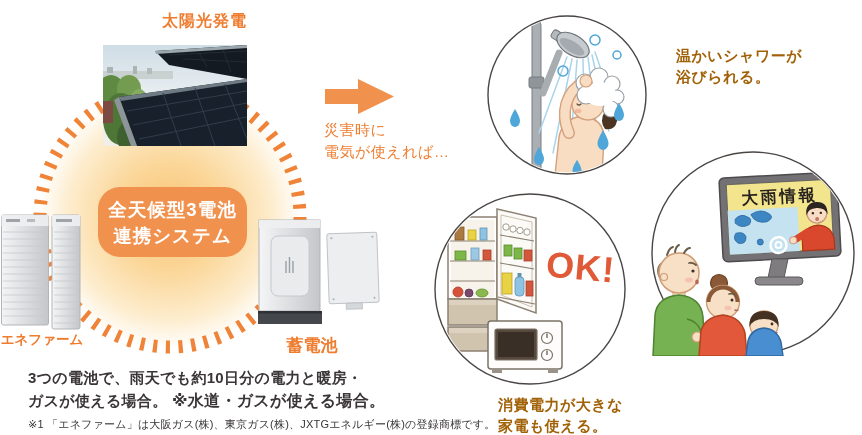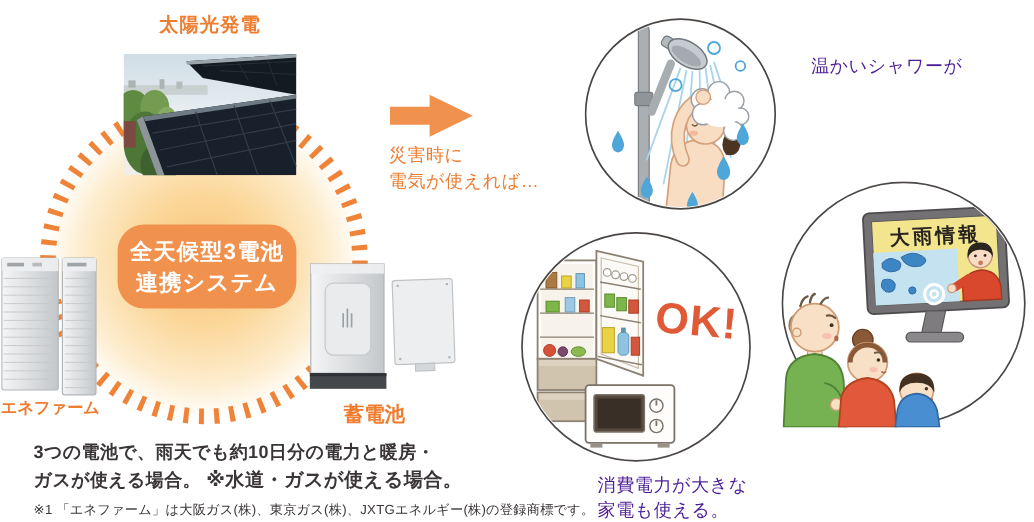--- a/index.html
+++ b/index.html
@@ -4,21 +4,21 @@
 <style>
   html,body{margin:0;padding:0;background:#ffffff;}
   body{font-family:"Liberation Sans","DejaVu Sans",sans-serif;}
   #canvas{position:relative;width:862px;height:435px;background:#fff;overflow:hidden;}
   .abs{position:absolute;}
   .orange-label{color:#ee7d30;font-weight:700;}
   .glow{width:260px;height:260px;border-radius:50%;
         background:radial-gradient(circle at 50% 50%,#f8c273 0%,#fbd79a 30%,#fdeccc 55%,rgba(255,251,244,0) 72%);}
   .badge{width:149px;height:70px;border-radius:22px;background:#f0914e;text-align:center;
          color:#fff;font-weight:700;font-size:18.5px;line-height:26px;padding-top:10px;box-sizing:border-box;letter-spacing:1px;}
-  .caption{font-size:15px;line-height:21px;color:#4c1d95;font-weight:400;letter-spacing:0.5px;}
+  .caption{font-size:15px;line-height:21px;color:#a16207;font-weight:700;letter-spacing:0.5px;}
   .arrow-caption{font-size:15px;line-height:21.5px;color:#ee7d30;font-weight:400;letter-spacing:0.5px;}
   .footer-main{font-size:15px;line-height:23px;color:#3a3536;font-weight:600;letter-spacing:0.3px;}
   .footer-note-inline{font-size:16px;font-weight:700;}
   .footer-trademark{font-size:11px;color:#3a3536;font-weight:400;letter-spacing:0.2px;}
   .dev-label{font-weight:700;color:#ee7d30;text-align:center;}
   svg{display:block;}
 </style>
 </head>
 <body>
 
@@ -68,21 +68,21 @@
         <line x1="122" y1="39" x2="144" y2="94"></line>
     </g>
     <g stroke="#2a3640" stroke-width="0.8" opacity="0.8">
       <line x1="66" y1="10" x2="144" y2="6"></line>
         <line x1="80" y1="14" x2="144" y2="17"></line>
       <line x1="96" y1="8" x2="104" y2="22"></line>
         <line x1="120" y1="5" x2="128" y2="27"></line>
     </g>
   </svg>
 
-  <div class="abs orange-label" style="left:103px;top:11px;width:144px;text-align:center;font-size:16px;letter-spacing:1px;">太陽光発電</div>
+  <div class="abs orange-label" style="left:103px;top:11px;width:144px;text-align:right;font-size:16px;letter-spacing:1px;">太陽光発電</div>
 
   <div class="abs badge" style="left:98px;top:187px;">
     <div>全天候型3電池</div>
     <div>連携システム</div>
   </div>
 
   <svg class="abs" style="left:1px;top:212px;" width="80" height="120" viewBox="0 0 80 120">
     <rect x="0.5" y="3" width="47" height="110" rx="2" fill="url(#sil)" stroke="#b2b5b8"></rect>
     <rect x="0.5" y="3" width="47" height="11" fill="#eef0f1" opacity="0.9"></rect>
     <path d="M2,20H46 M2,27H46 M2,34H46 M2,41H46 M2,48H46 M2,55H46 M2,62H46 M2,69H46 M2,76H46 M2,83H46 M2,90H46 M2,97H46 M2,104H46" stroke="#c7cacd" stroke-width="0.8"></path>
@@ -172,20 +172,21 @@
       </g>
       <g fill="none" stroke="#4fa6d8" stroke-width="1.5">
         <circle cx="108" cy="25" r="5"></circle>
           <circle cx="130" cy="40" r="4"></circle>
           <circle cx="76" cy="56" r="5"></circle>
       </g>
     </g>
   </svg>
   <div class="abs caption" style="left:676px;top:45px;">
     <div>温かいシャワーが</div>
+    <div>浴びられる。</div>
   </div>
 
   <svg class="abs" style="left:434px;top:193px;" width="193" height="193" viewBox="0 0 193 193">
     <defs>
         <clipPath id="clipFridge">
           <circle cx="96" cy="96" r="93.5"></circle>
         </clipPath>
       </defs>
     <circle cx="96" cy="96" r="95" fill="#ffffff" stroke="#4a4644" stroke-width="1.4"></circle>
     <g clip-path="url(#clipFridge)">

